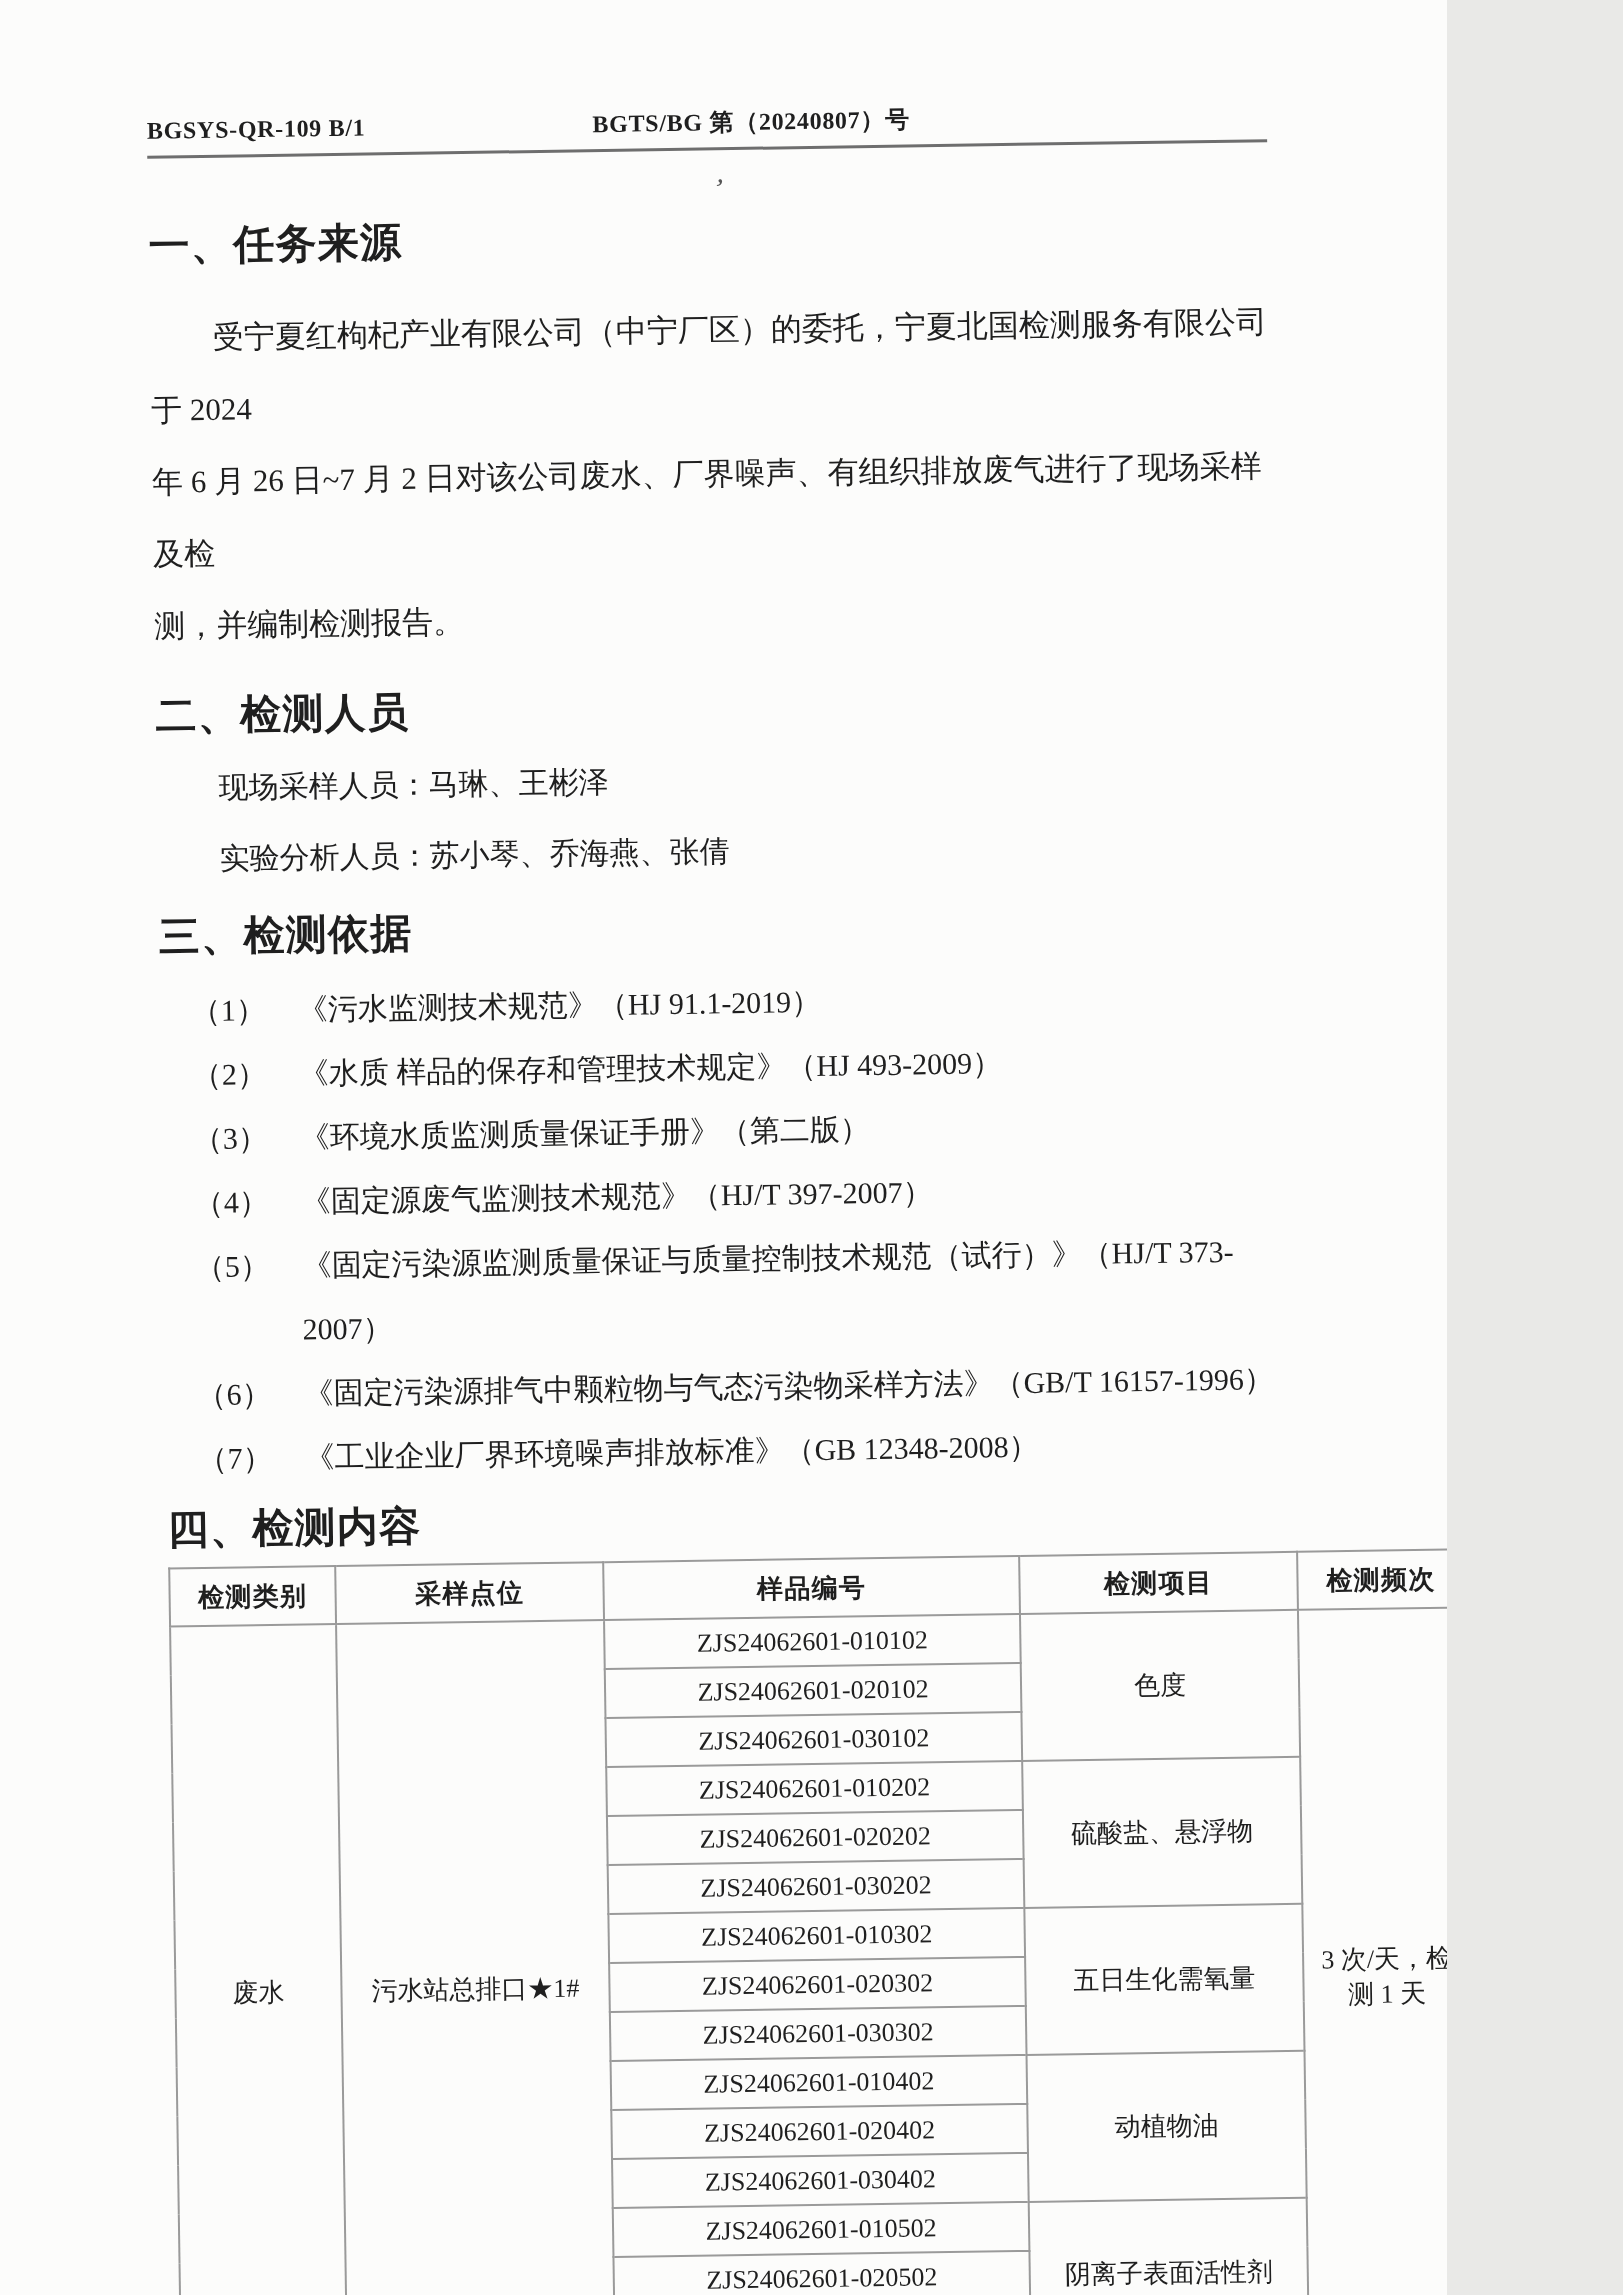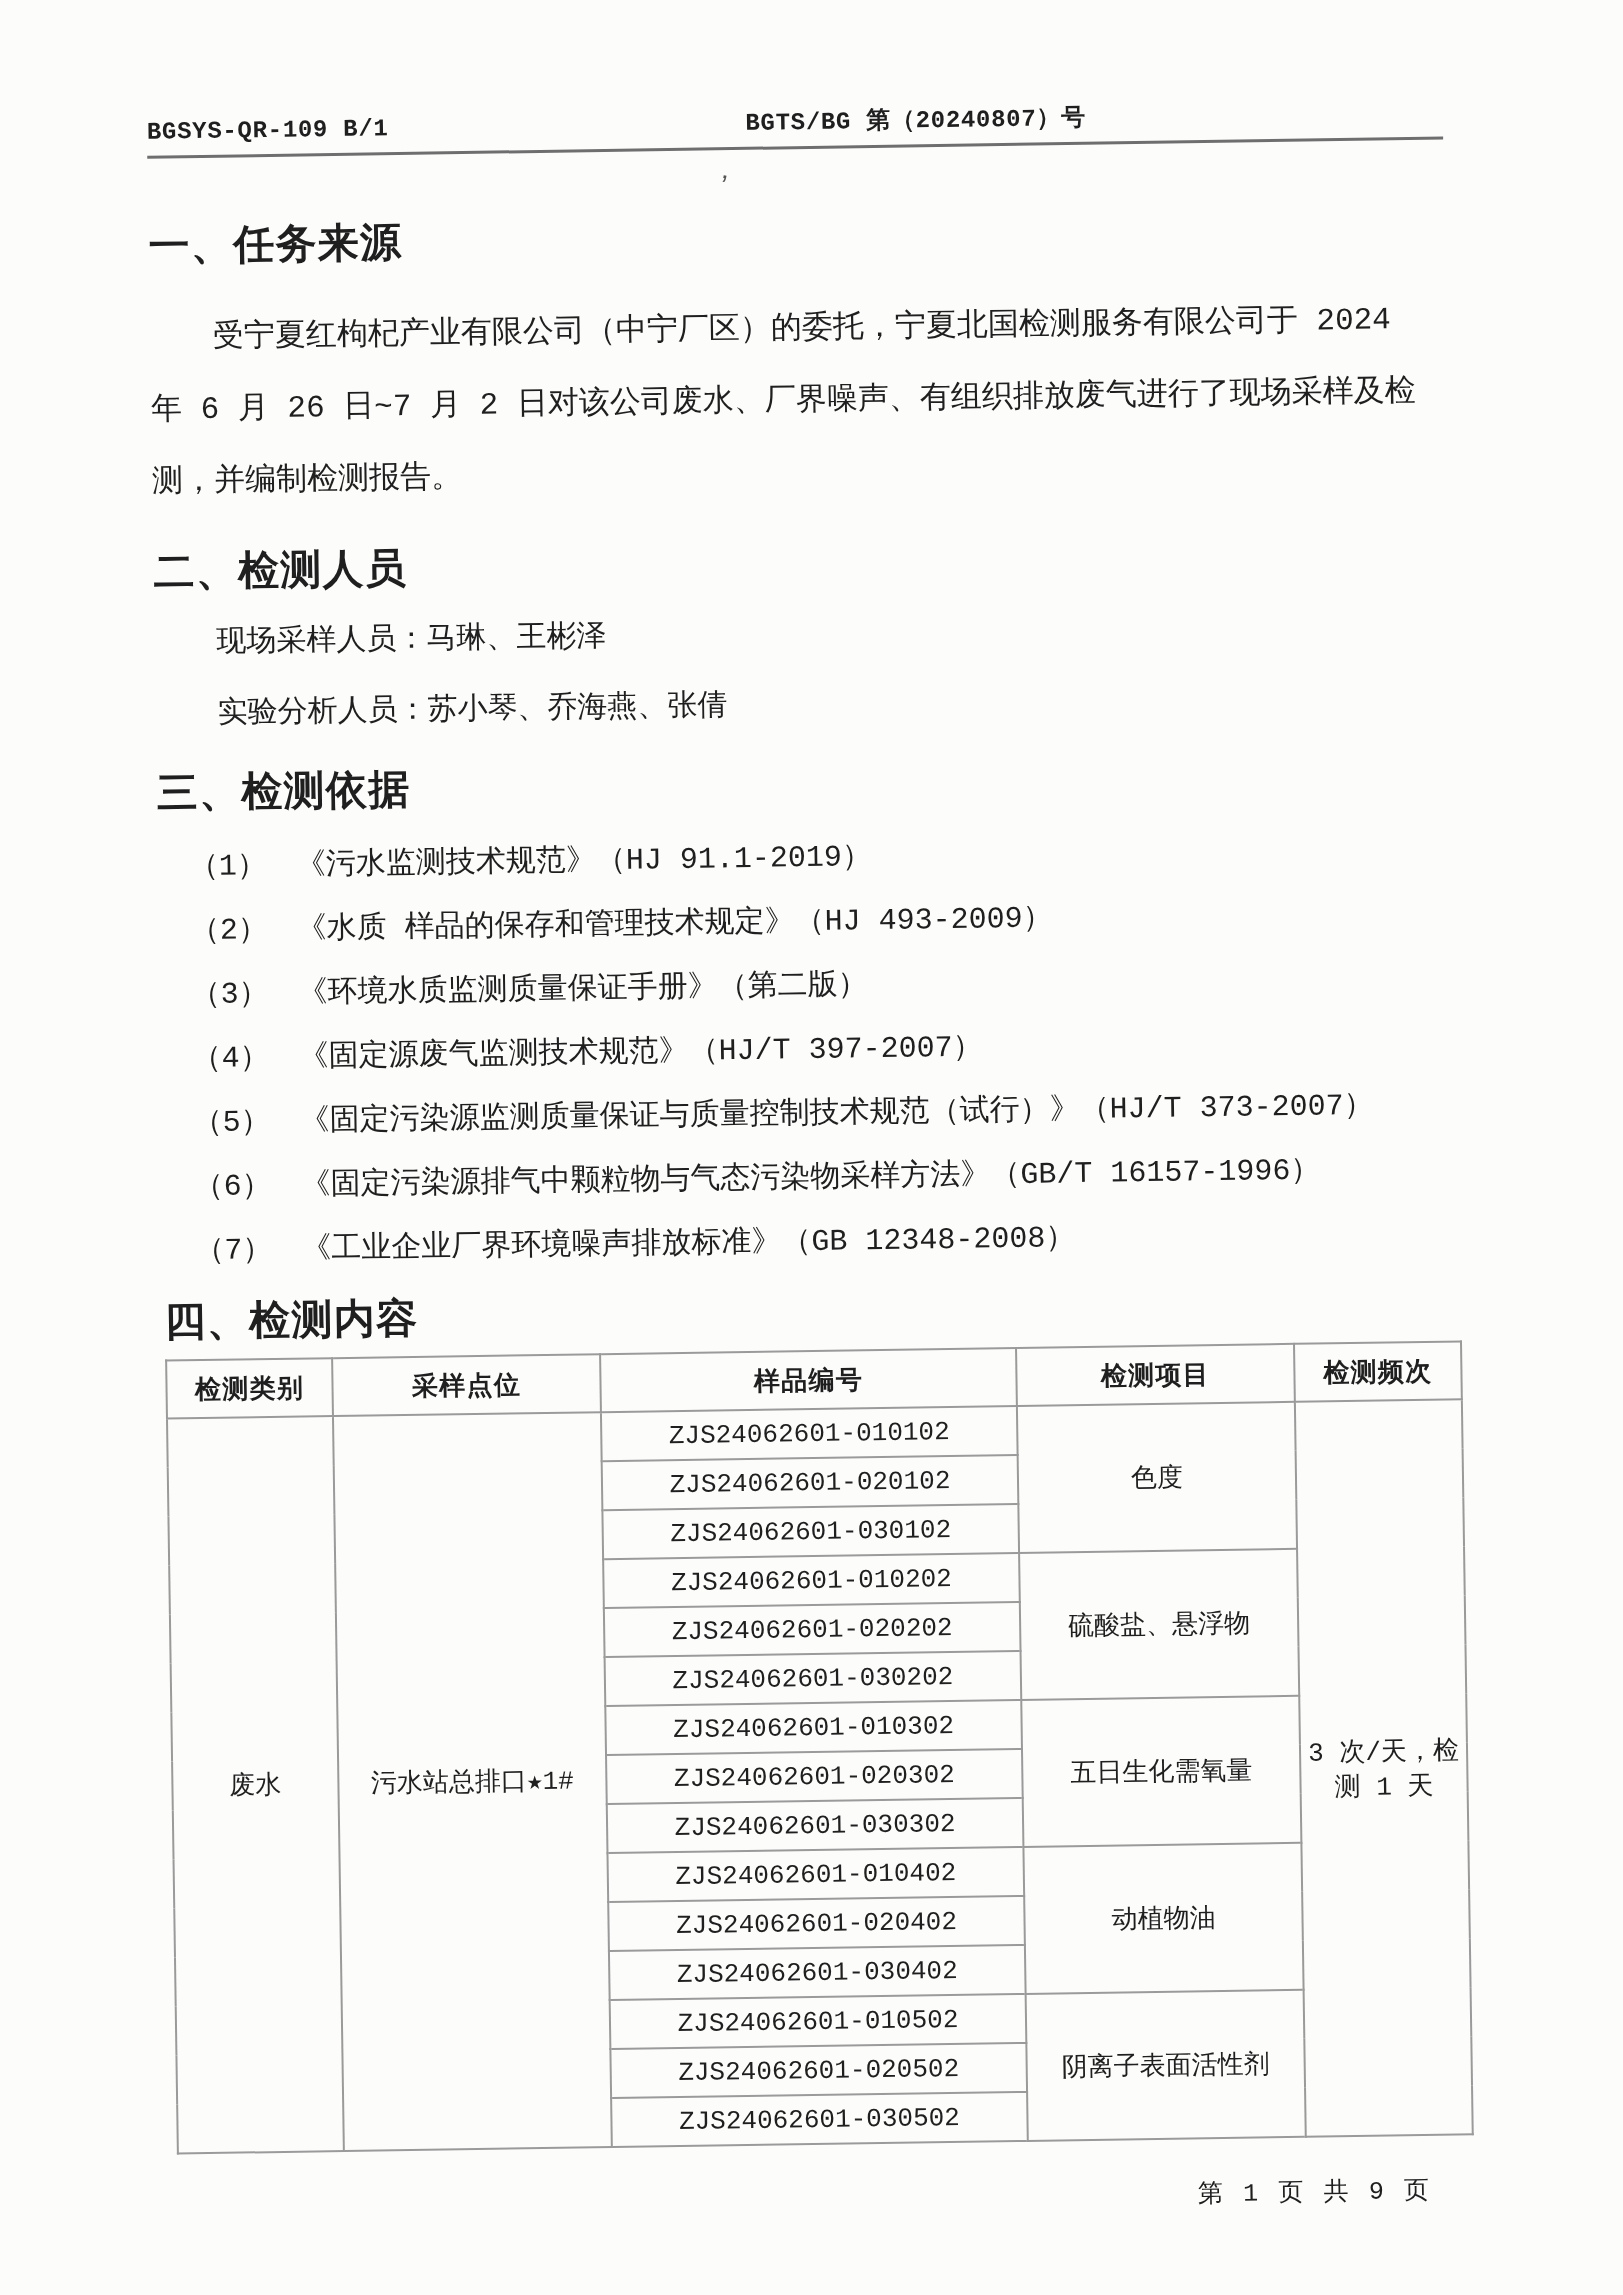--- a/index.html
+++ b/index.html
@@ -1,21 +1,21 @@
 <!DOCTYPE html>
 <html style="font-size:10.5px"><head>
 <meta charset="utf-8">
 <style>
   html,body { margin:0; padding:0; background:#e9e9e7; }
   .sheet {
     position:relative;
-    width:1623px; height:2295px;
+    width:1447px; height:2295px;
     background:#fcfcfb;
     overflow:hidden;
-    font-family:Liberation Mono, monospace;
+    font-family:Liberation Serif, serif;
     color:#1f1f1f;
   }
   .content {
     position:relative;
     box-sizing:border-box;
     width:100%; height:100%;
     padding:105px 165px 0 162px;
     transform:rotate(-0.85deg);
     transform-origin:812px 1145px;
   }

